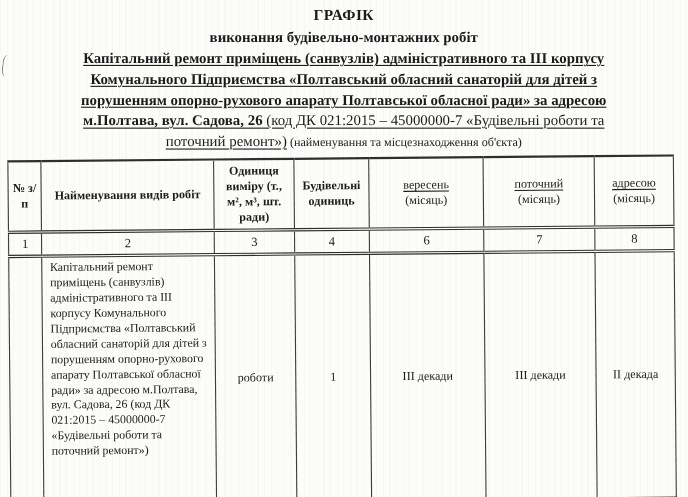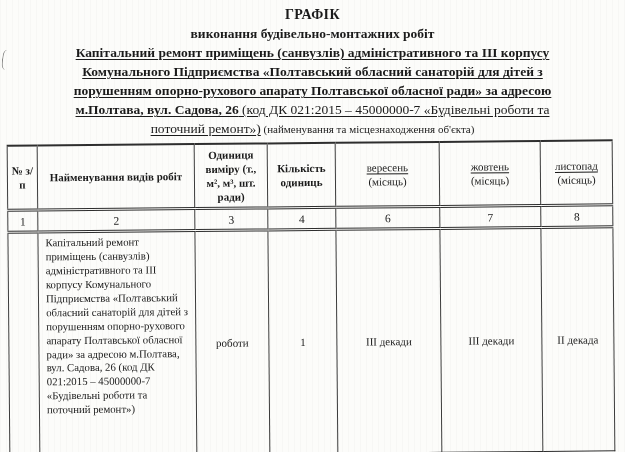--- a/index.html
+++ b/index.html
@@ -103,31 +103,31 @@
           <col style="width:68px">
           <col style="width:104px">
           <col style="width:101px">
           <col style="width:72px">
       </colgroup>
       <thead>
         <tr class="head-row">
           <th>№ з/п</th>
           <th>Найменування видів робіт</th>
           <th>Одиниця виміру (т., м², м³, шт. ради)</th>
-          <th>Кількість одиниць</th>
+          <th>Будівельні одиниць</th>
           <th class="month">
             <div class="m-label">вересень</div>
             <div>(місяць)</div>
           </th>
           <th class="month">
-            <div class="m-label">жовтень</div>
+            <div class="m-label">поточний</div>
             <div>(місяць)</div>
           </th>
           <th class="month">
-            <div class="m-label">листопад</div>
+            <div class="m-label">адресою</div>
             <div>(місяць)</div>
           </th>
         </tr>
         <tr class="num-row">
           <td>1</td>
           <td>2</td>
           <td>3</td>
           <td>4</td>
           <td>6</td>
           <td>7</td>

